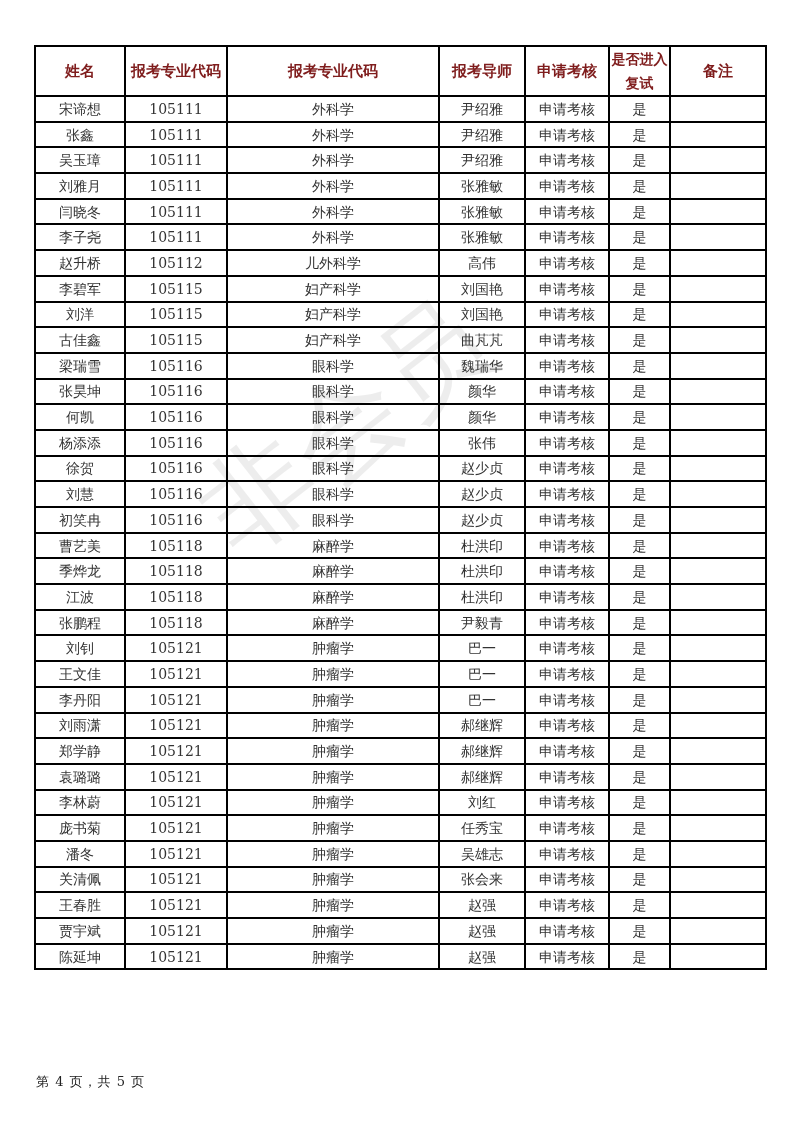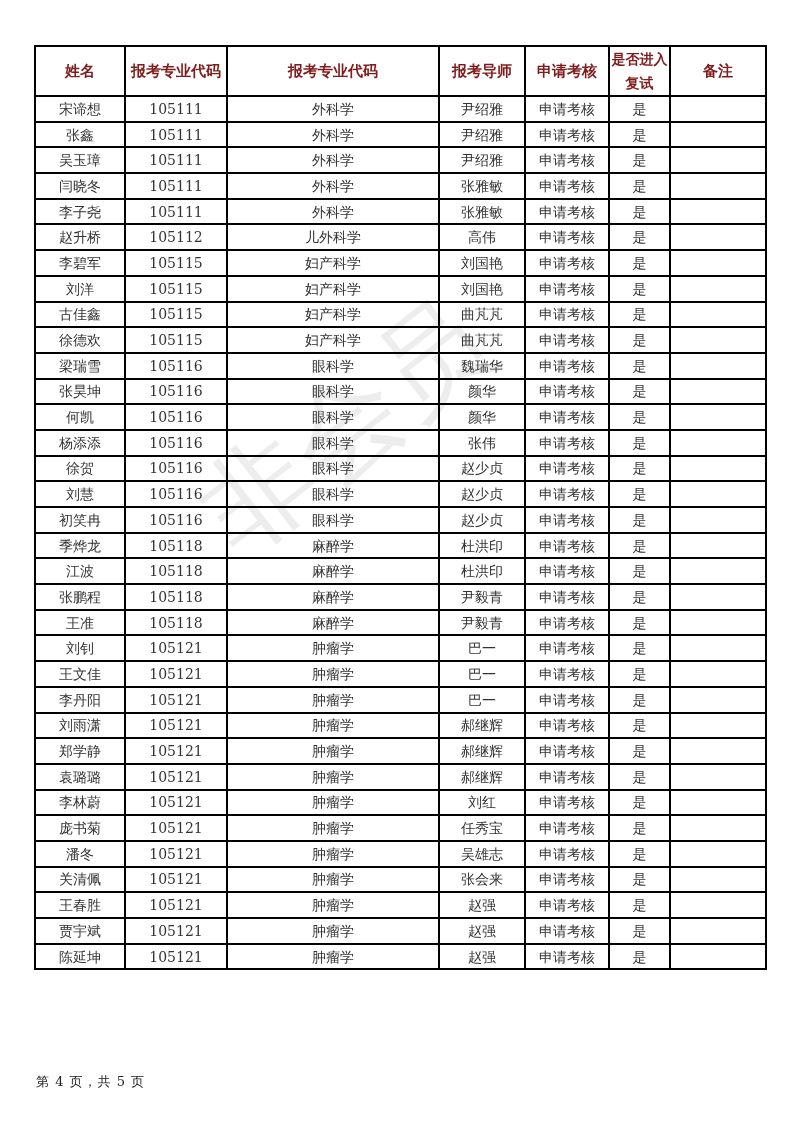--- a/index.html
+++ b/index.html
@@ -70,20 +70,29 @@
         <tr>
           <td>吴玉璋</td>
           <td>105111</td>
           <td>外科学</td>
           <td>尹绍雅</td>
           <td>申请考核</td>
           <td>是</td>
           <td></td>
         </tr>
         <tr>
+          <td>刘雅月</td>
+          <td>105111</td>
+          <td>外科学</td>
+          <td>张雅敏</td>
+          <td>申请考核</td>
+          <td>是</td>
+          <td></td>
+        </tr>
+        <tr>
           <td>闫晓冬</td>
           <td>105111</td>
           <td>外科学</td>
           <td>张雅敏</td>
           <td>申请考核</td>
           <td>是</td>
           <td></td>
         </tr>
         <tr>
           <td>李子尧</td>
@@ -124,29 +133,20 @@
         <tr>
           <td>古佳鑫</td>
           <td>105115</td>
           <td>妇产科学</td>
           <td>曲芃芃</td>
           <td>申请考核</td>
           <td>是</td>
           <td></td>
         </tr>
         <tr>
-          <td>徐德欢</td>
-          <td>105115</td>
-          <td>妇产科学</td>
-          <td>曲芃芃</td>
-          <td>申请考核</td>
-          <td>是</td>
-          <td></td>
-        </tr>
-        <tr>
           <td>梁瑞雪</td>
           <td>105116</td>
           <td>眼科学</td>
           <td>魏瑞华</td>
           <td>申请考核</td>
           <td>是</td>
           <td></td>
         </tr>
         <tr>
           <td>张昊坤</td>
@@ -191,20 +191,29 @@
           <td>赵少贞</td>
           <td>申请考核</td>
           <td>是</td>
           <td></td>
         </tr>
         <tr>
           <td>初笑冉</td>
           <td>105116</td>
           <td>眼科学</td>
           <td>赵少贞</td>
+          <td>申请考核</td>
+          <td>是</td>
+          <td></td>
+        </tr>
+        <tr>
+          <td>曹艺美</td>
+          <td>105118</td>
+          <td>麻醉学</td>
+          <td>杜洪印</td>
           <td>申请考核</td>
           <td>是</td>
           <td></td>
         </tr>
         <tr>
           <td>季烨龙</td>
           <td>105118</td>
           <td>麻醉学</td>
           <td>杜洪印</td>
           <td>申请考核</td>
@@ -215,29 +224,20 @@
           <td>江波</td>
           <td>105118</td>
           <td>麻醉学</td>
           <td>杜洪印</td>
           <td>申请考核</td>
           <td>是</td>
           <td></td>
         </tr>
         <tr>
           <td>张鹏程</td>
-          <td>105118</td>
-          <td>麻醉学</td>
-          <td>尹毅青</td>
-          <td>申请考核</td>
-          <td>是</td>
-          <td></td>
-        </tr>
-        <tr>
-          <td>王准</td>
           <td>105118</td>
           <td>麻醉学</td>
           <td>尹毅青</td>
           <td>申请考核</td>
           <td>是</td>
           <td></td>
         </tr>
         <tr>
           <td>刘钊</td>
           <td>105121</td>

